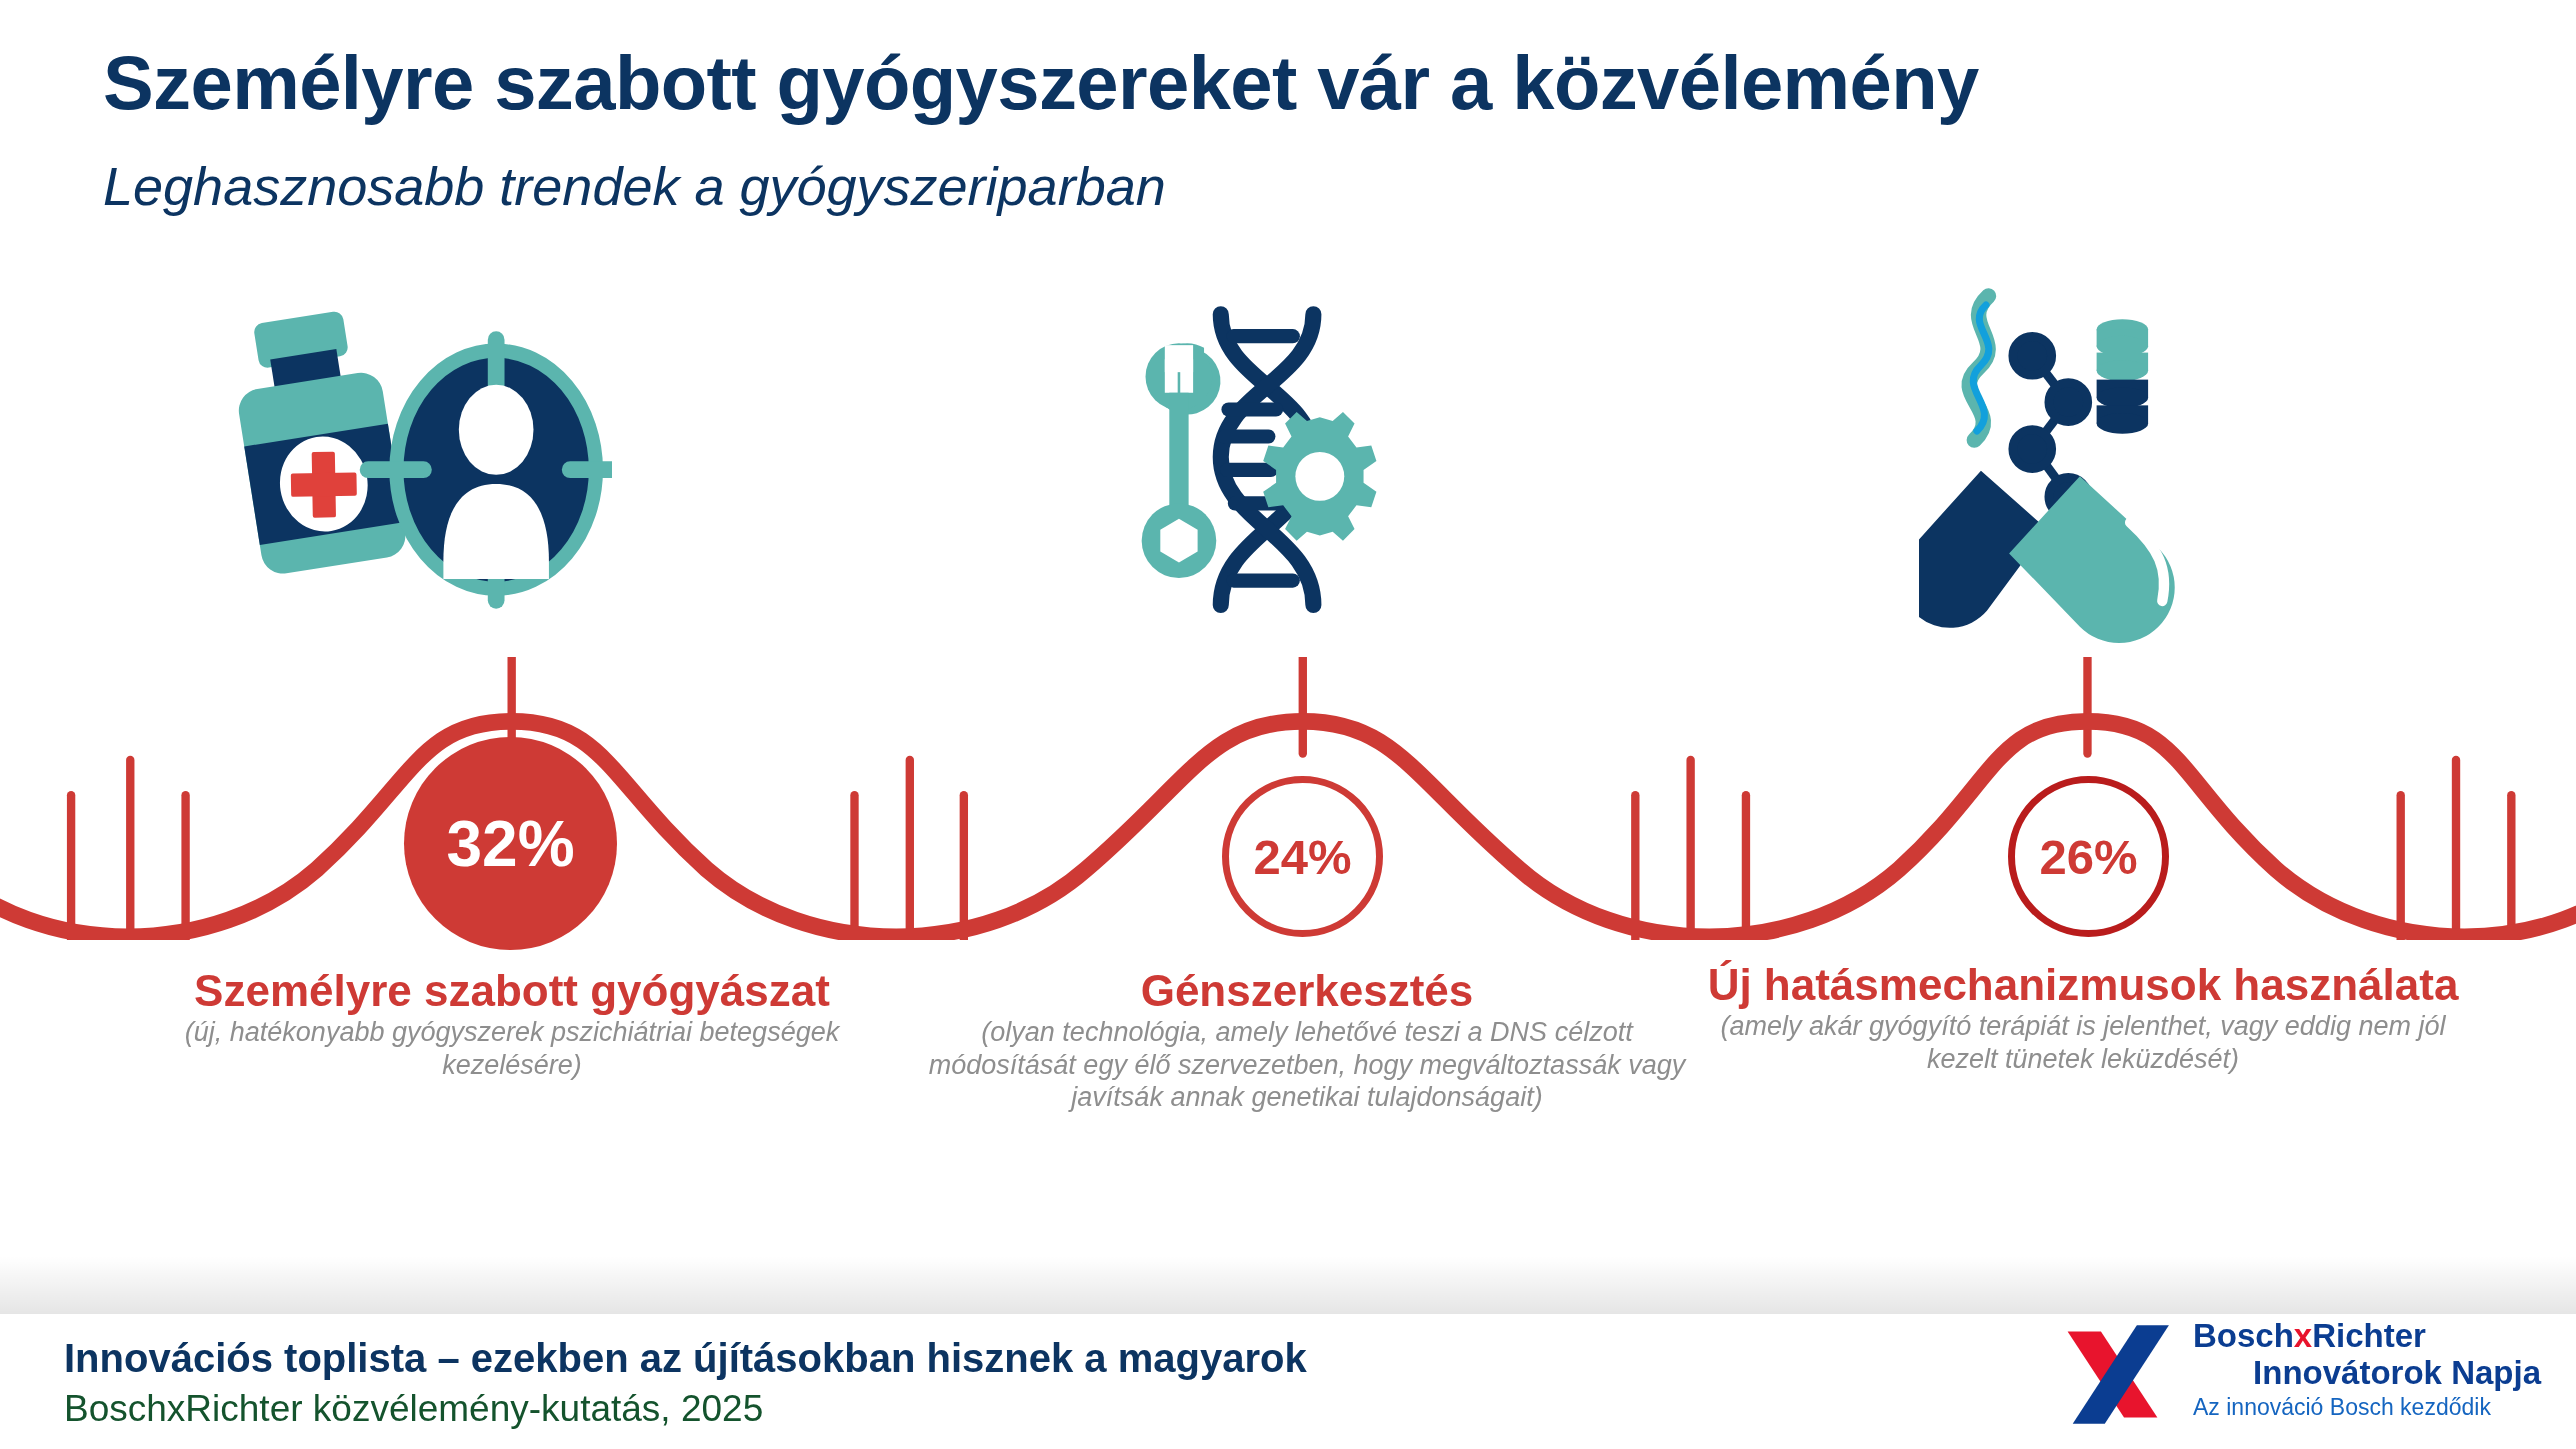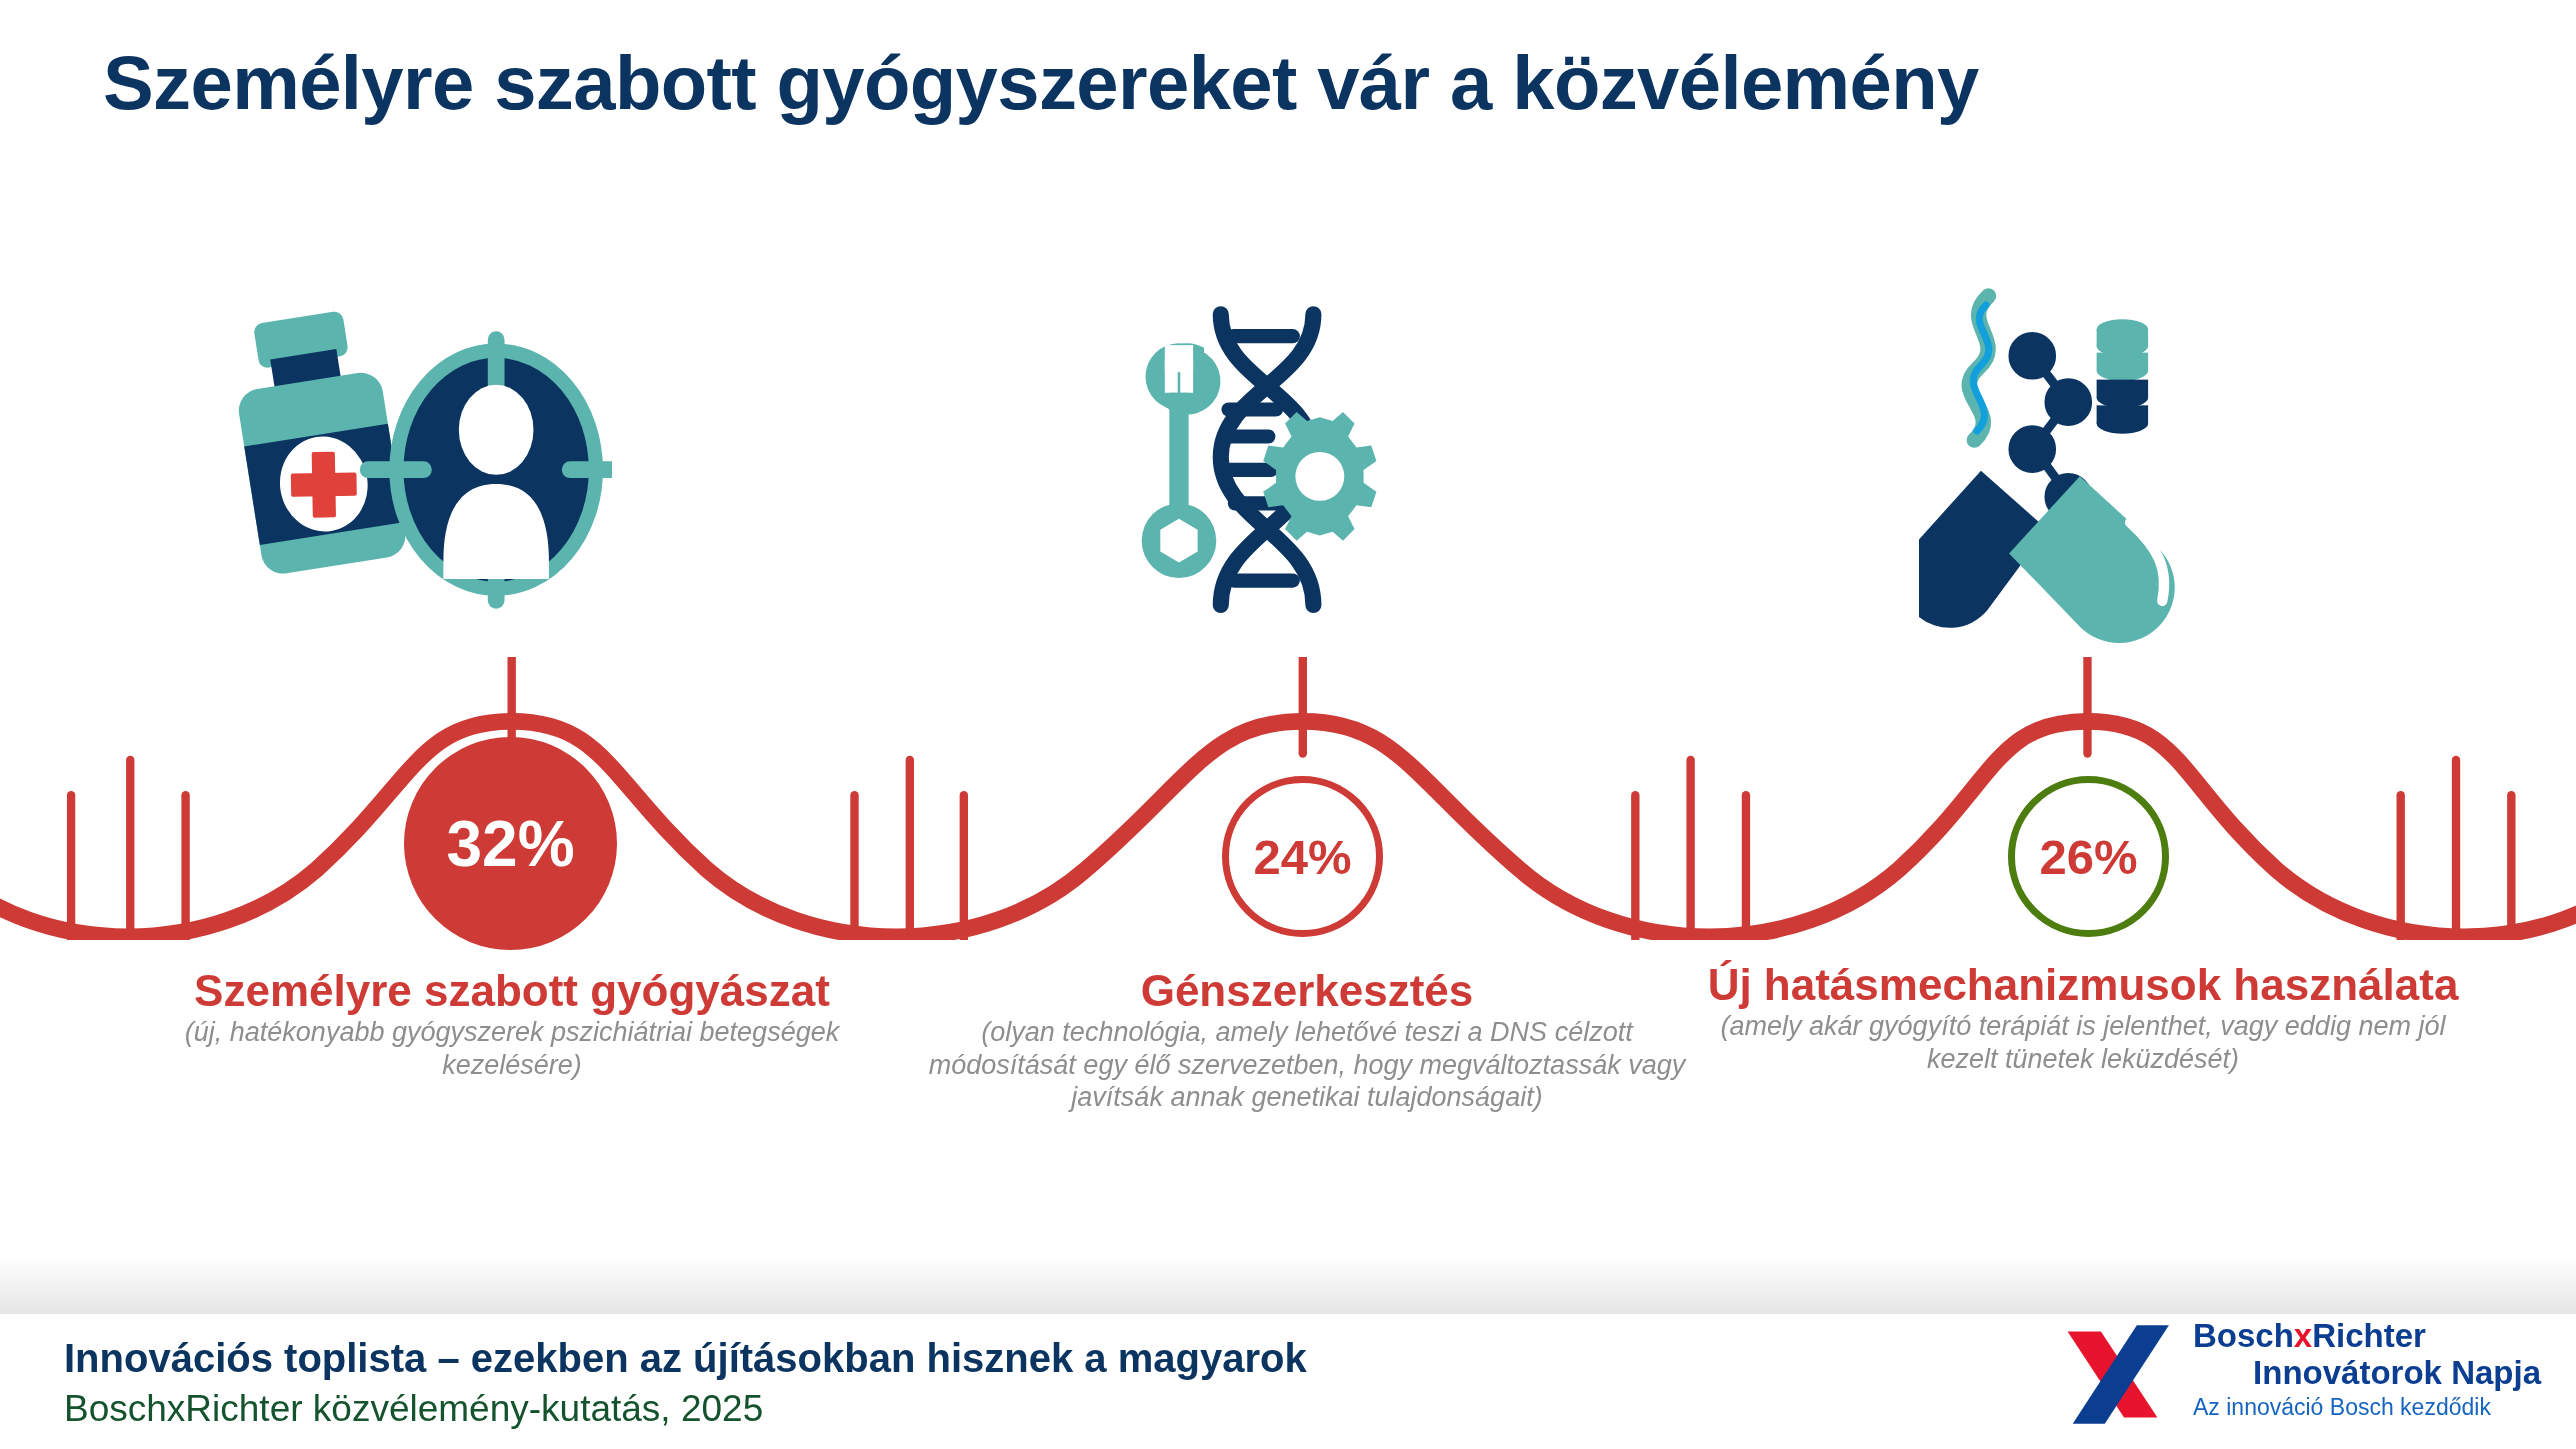--- a/index.html
+++ b/index.html
@@ -46,21 +46,21 @@
     background:#CE3A35; color:#ffffff; font-size:64px;
   }
   #pct-badge-2 {
     left:1222px; top:776px; width:161px; height:161px;
     background:#ffffff; color:#CE3A35; font-size:49px;
     border:7px solid #CE3A35;
   }
   #pct-badge-3 {
     left:2008px; top:776px; width:161px; height:161px;
     background:#ffffff; color:#CE3A35; font-size:49px;
-    border:7px solid #4d7c0f;
+    border:7px solid #b91c1c;
   }
 
   
   .caption-block { position:absolute; text-align:center; }
   #caption-1 { left:116px; top:966px; width:792px; }
   #caption-2 { left:927px; top:966px; width:760px; }
   #caption-3 { left:1687px; top:960px; width:792px; }
 
   .caption-title {
     font-size:44px; font-weight:700; color:#CE3A35;
@@ -96,20 +96,21 @@
   .logo-l1 { font-size:33px; font-weight:700; color:#0B3D91; line-height:1.12; white-space:nowrap; }
   .logo-l1 .xmark { color:#E8142D; font-weight:700; }
   .logo-l2 { font-size:33px; font-weight:700; color:#0B3D91; line-height:1.12; white-space:nowrap;text-align:right; }
   .logo-l3 { font-size:23px; font-weight:400; color:#1565C0; line-height:1.2; white-space:nowrap; margin-top:2.6px; }
 </style>
 </head>
 <body>
 
 <div id="header">
   <div id="page-title">Személyre szabott gyógyszereket vár a közvélemény</div>
+  <div id="page-subtitle">Leghasznosabb trendek a gyógyszeriparban</div>
 </div>
 
 <div id="icons-layer">
 
   <div class="icon-group" id="icon-group-1">
     <svg width="399" height="367" viewBox="0 0 620 570">
 
       <g transform="rotate(-9 175 330)">
         <rect x="105" y="50" width="140" height="70" rx="14" fill="#5BB5AE"></rect>
         <rect x="123" y="108" width="104" height="52" fill="#0C3461"></rect>

